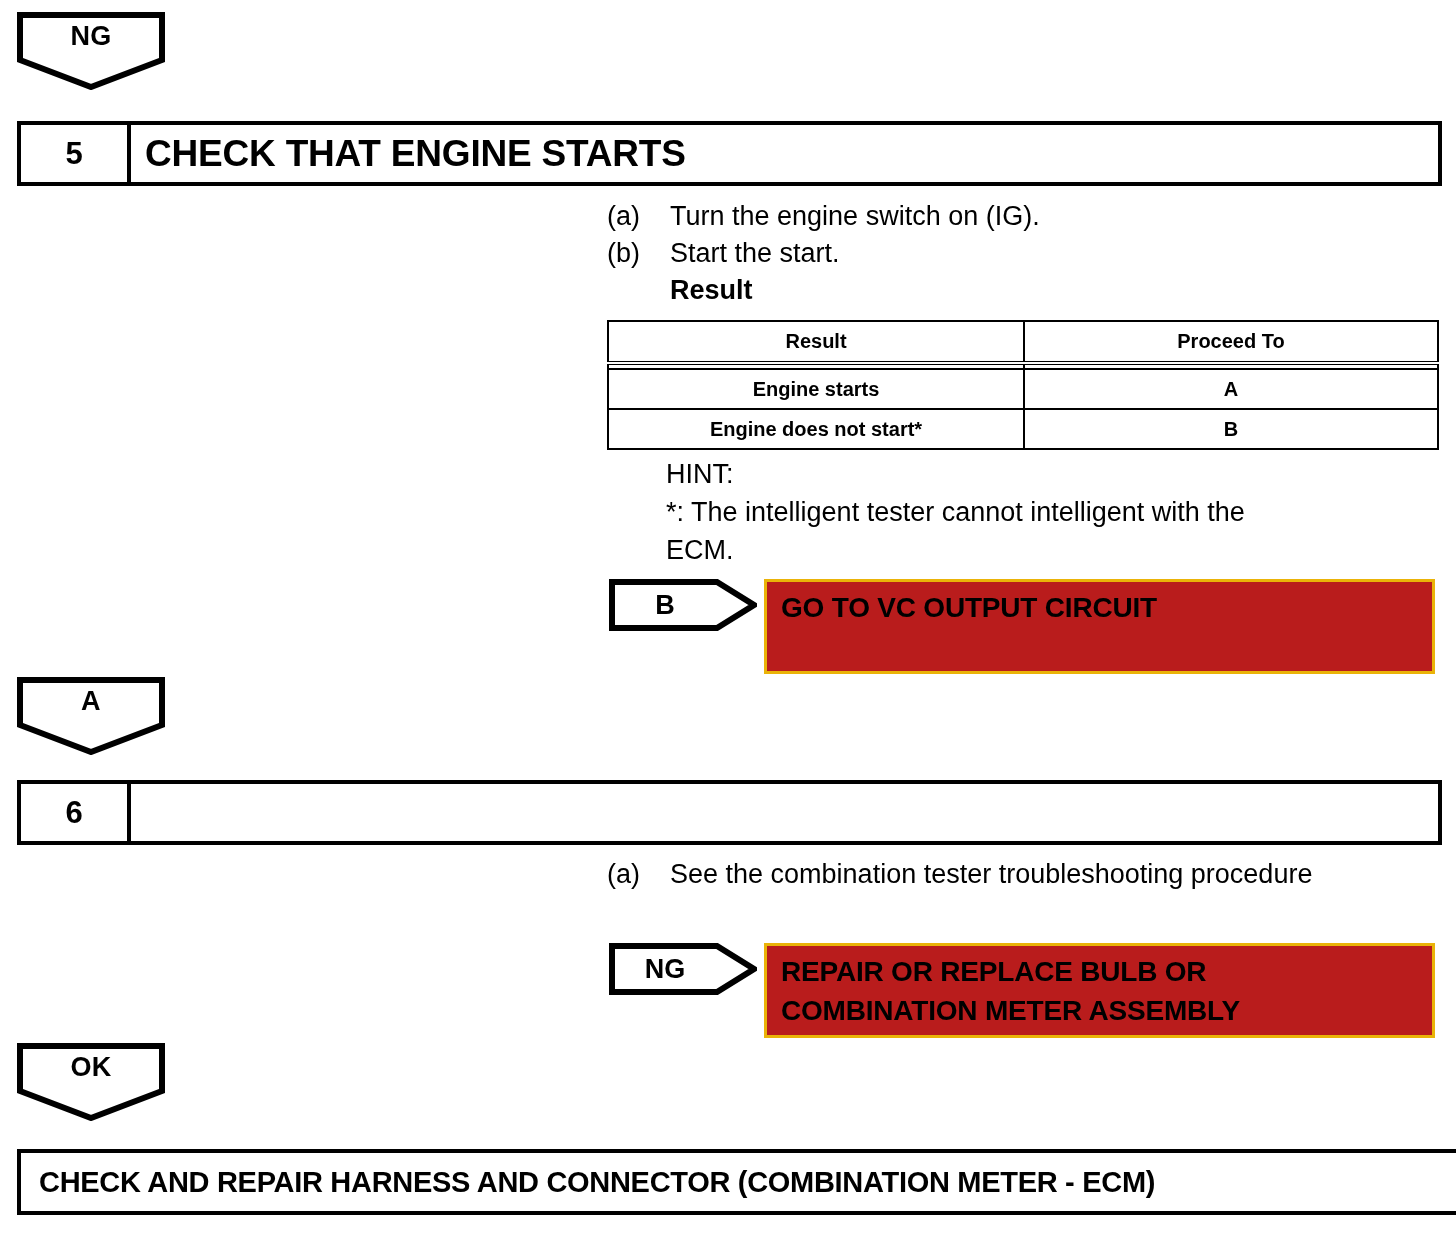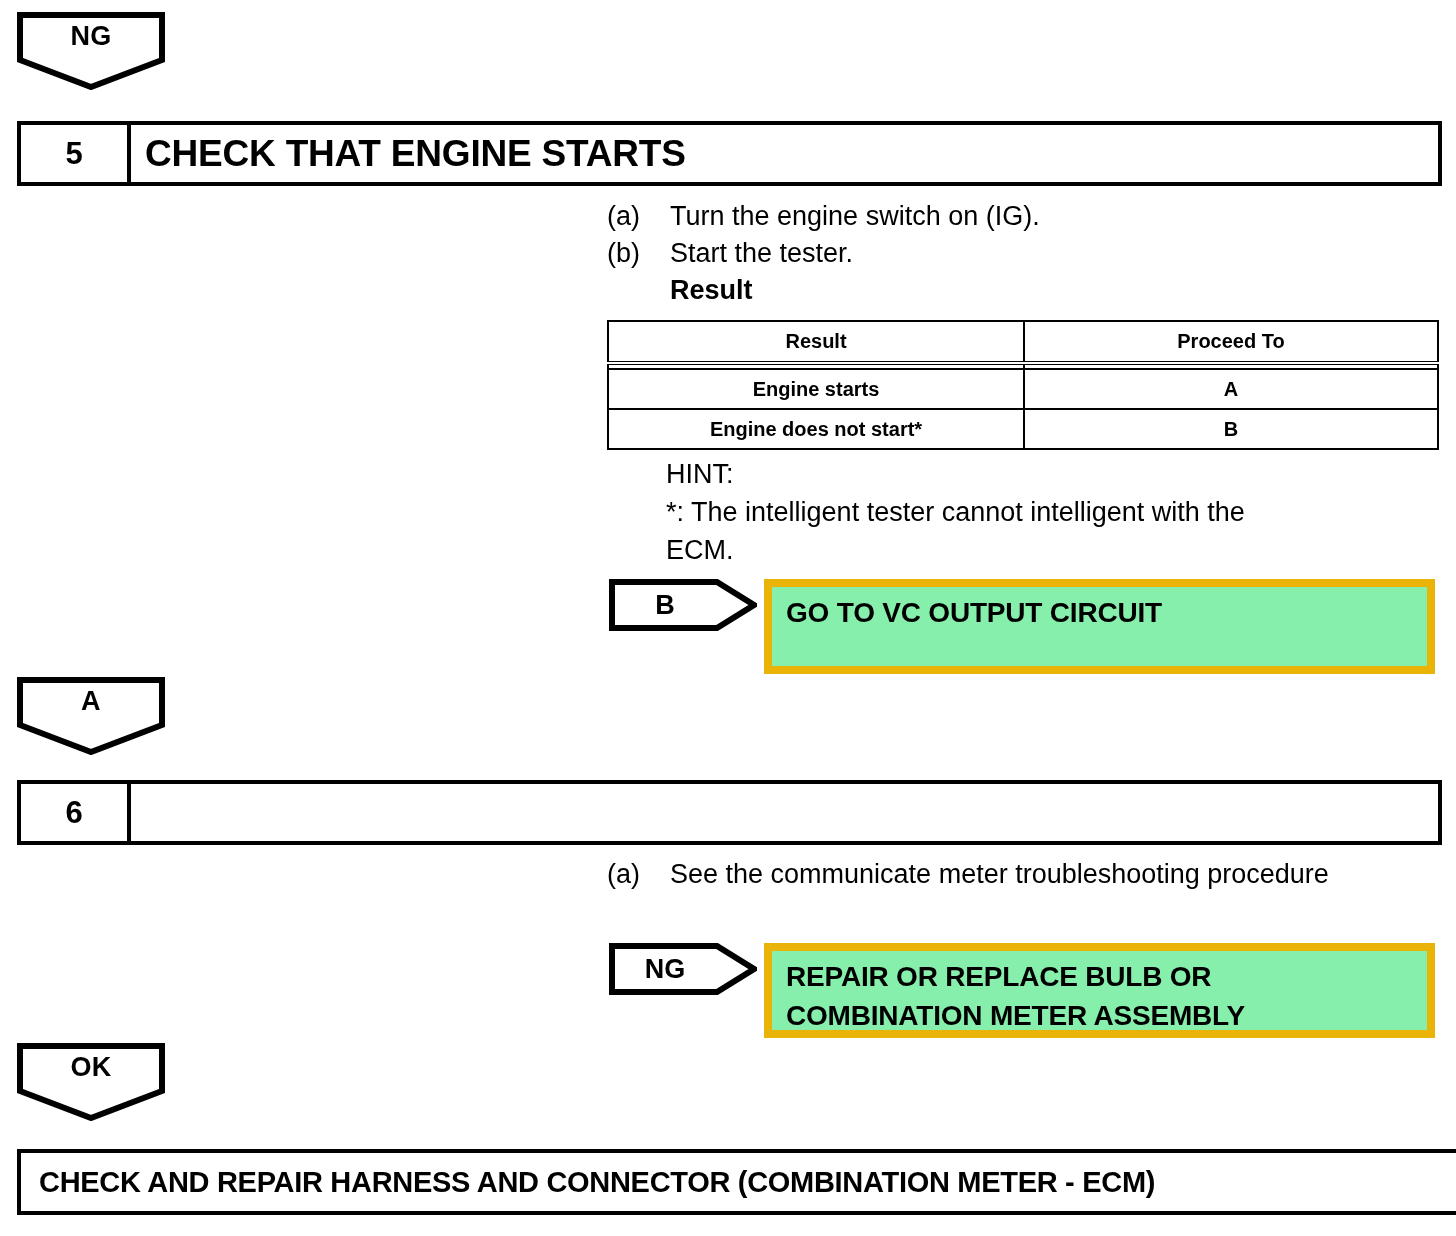--- a/index.html
+++ b/index.html
@@ -131,22 +131,22 @@
     width: 112px;
     height: 52px;
     display: flex;
     align-items: center;
     justify-content: center;
     font-size: 27px;
     font-weight: bold;
   }
   .result-box {
     position: absolute;
-    border: 8px solid #eab308;
-    background: #86efac;
+    border: 3px solid #eab308;
+    background: #b91c1c;
     box-sizing: border-box;
     padding: 6px 4px 0 14px;
   }
   .result-box .rb-line {
     font-size: 28px;
     line-height: 39px;
     font-weight: bold;
     letter-spacing: -0.2px;
     white-space: nowrap;
   }
@@ -180,21 +180,21 @@
   <div class="step-title">CHECK THAT ENGINE STARTS</div>
 </div>
 
 <div class="proc" style="left:607px; top:198px; width:830px;">
   <div class="proc-row">
     <span class="proc-tag">(a)</span>
     <span class="proc-text">Turn the engine switch on (IG).</span>
   </div>
   <div class="proc-row">
     <span class="proc-tag">(b)</span>
-    <span class="proc-text">Start the tester.</span>
+    <span class="proc-text">Start the start.</span>
   </div>
   <div class="proc-sub">Result</div>
 </div>
 
 <table class="rtable" style="left:607px; top:320px;">
   <thead>
     <tr>
       <th class="c-result">Result</th>
       <th class="c-proceed">Proceed To</th>
     </tr>
@@ -240,21 +240,21 @@
   <div class="plabel">A</div>
 </div>
 
 <div class="step-bar" style="left:17px; top:780px; width:1417px; height:57px;">
   <div class="step-num">6</div>
 </div>
 
 <div class="proc" style="left:607px; top:856px; width:830px;">
   <div class="proc-row">
     <span class="proc-tag">(a)</span>
-    <span class="proc-text">See the communicate meter troubleshooting procedure</span>
+    <span class="proc-text">See the combination tester troubleshooting procedure</span>
   </div>
 </div>
 
 <div class="flag-group" style="left:609px; top:943px; width:826px; height:95px;">
   <div class="pennant-right">
     <svg viewBox="0 0 148 52" preserveAspectRatio="none">
       <polygon points="3,3 108,3 145,26 108,49 3,49" fill="#ffffff" stroke="#000000" stroke-width="6" stroke-linejoin="miter"></polygon>
     </svg>
     <div class="flabel">NG</div>
   </div>

